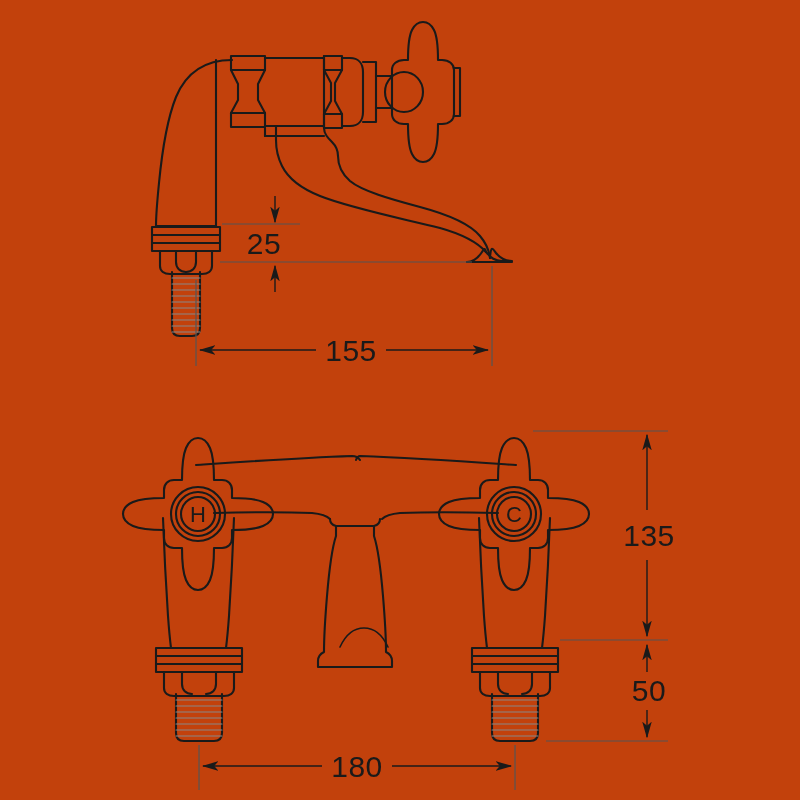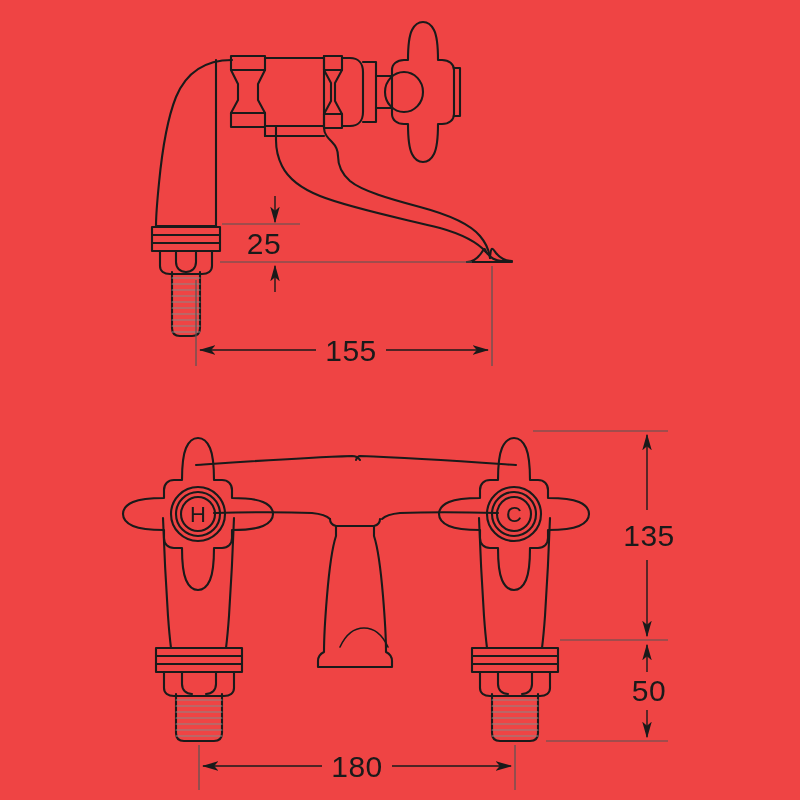--- a/index.html
+++ b/index.html
@@ -8,21 +8,21 @@
     padding: 0;
     background: #ffffff;
   }
   body {
     font-family: "Liberation Sans", sans-serif;
   }
   #sheet {
     position: relative;
     width: 800px;
     height: 800px;
-    background: #ef4444;
+    background: #c2410c;
     overflow: hidden;
   }
   #drawing {
     position: absolute;
     top: 0;
     left: 0;
     width: 800px;
     height: 800px;
     display: block;
   }

